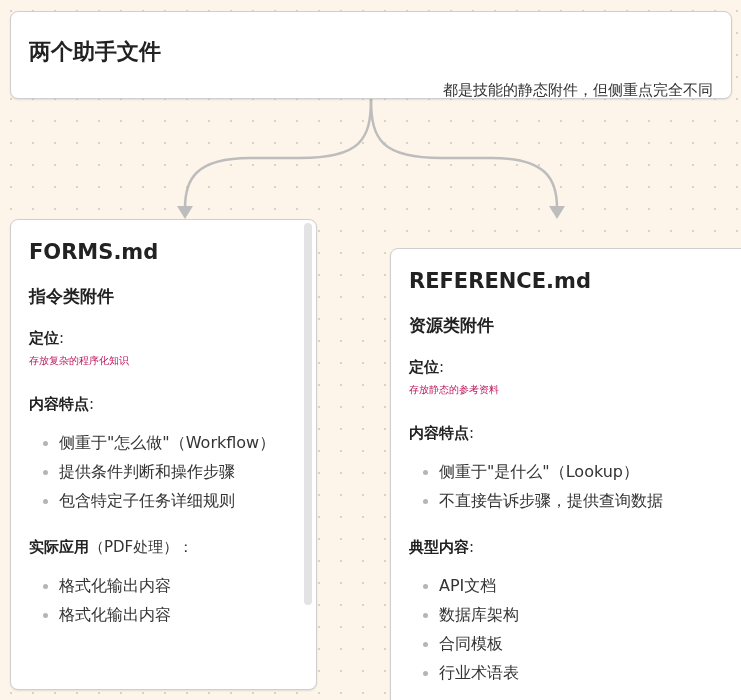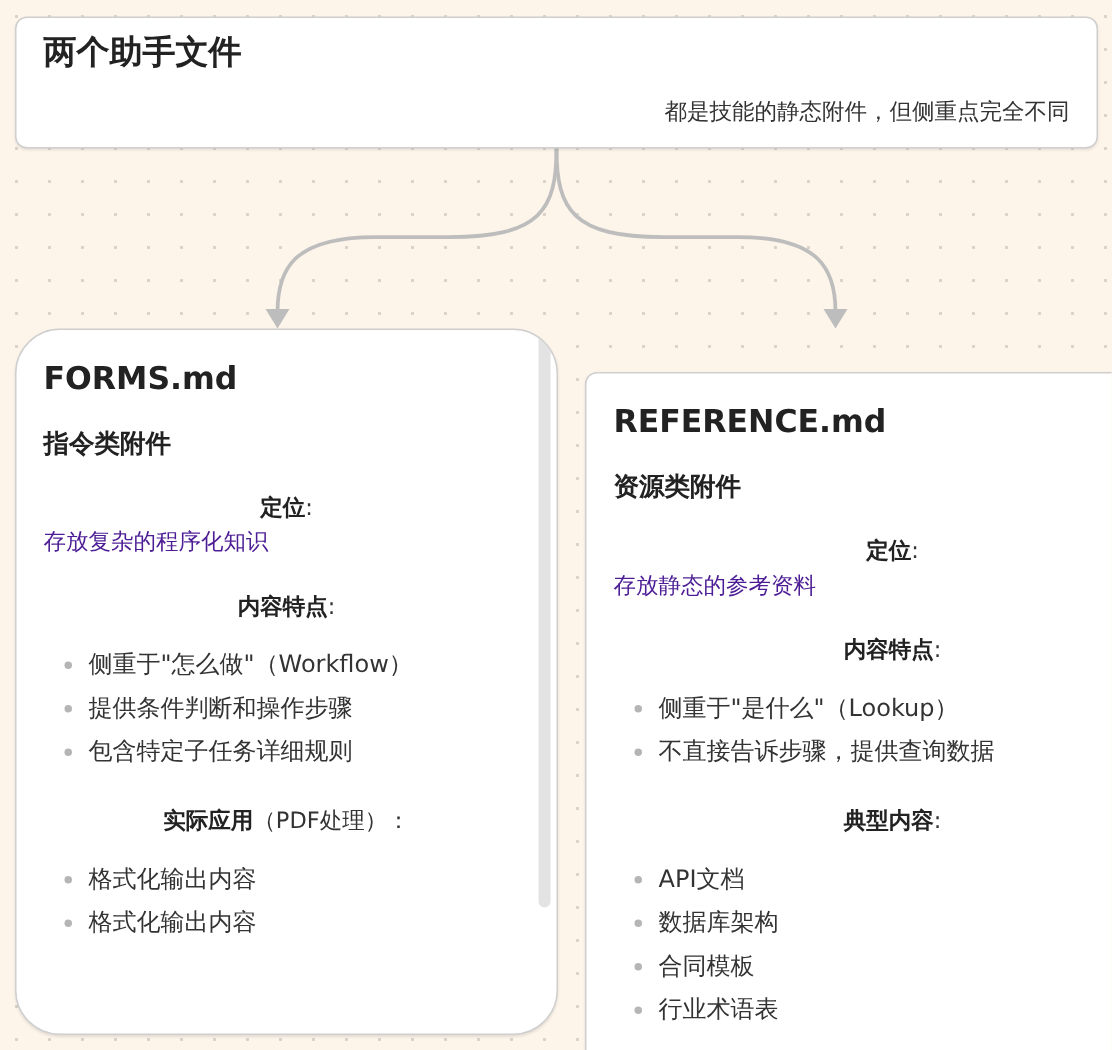--- a/index.html
+++ b/index.html
@@ -32,21 +32,21 @@
     top: 11px;
     width: 722px;
     height: 88px;
     padding: 10px 18px;
   }
   .top-title {
     font-size: 22px;
     font-weight: bold;
     color: #222;
     line-height: 28px;
-    margin-top: 0px;
+    margin-top: 16px;
   }
   .top-subtitle {
     font-size: 15px;
     color: #333;
     margin-top: 14px;
     line-height: 20px;
     text-align: right;
   }
   .connector {
     position: absolute;
@@ -54,46 +54,45 @@
     top: 0;
     width: 741px;
     height: 230px;
     pointer-events: none;
   }
   .file-card {
     top: 219px;
     height: 471px;
     padding: 16px 18px;
   }
-  .left-card { left: 10px; width: 362px; border-radius: 30px; }
+  .left-card { left: 10px; width: 307px; }
   .right-card { left: 390px; width: 410px; margin-top: 29px; }
   .card-title {
     font-size: 21px;
     font-weight: bold;
     color: #222;
     line-height: 28px;
     margin-top: 2px;
   }
   .card-subtitle {
     font-size: 17px;
     font-weight: bold;
     margin-top: 20px;
     line-height: 20px;
   }
   .section-head {
     font-size: 15px;
     margin-top: 22px;
     line-height: 20px;
-    text-align: center;
   }
   .section-head b { font-weight: bold; }
   .section-head .suffix { font-weight: normal; color: #333; }
   .section-text {
-    font-size: 15px;
-    color: #4c1d95;
+    font-size: 10px;
+    color: #be185d;
     line-height: 22px;
     margin-top: 2px;
   }
   ul.bullets {
     list-style: none;
     margin: 14px 0 0 0;
     padding: 0 0 0 14px;
   }
   ul.bullets li {
     position: relative;

